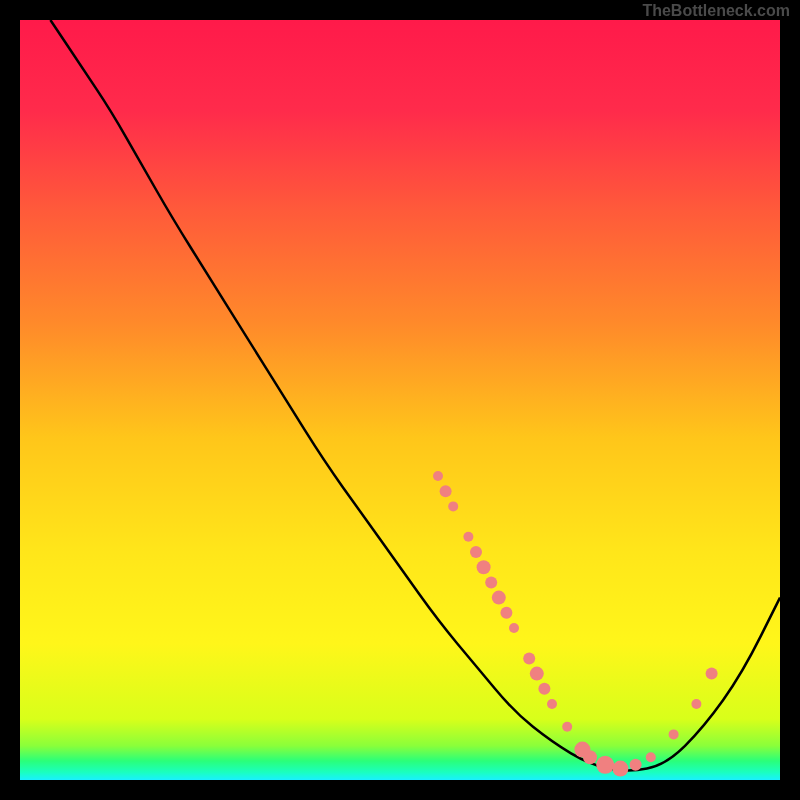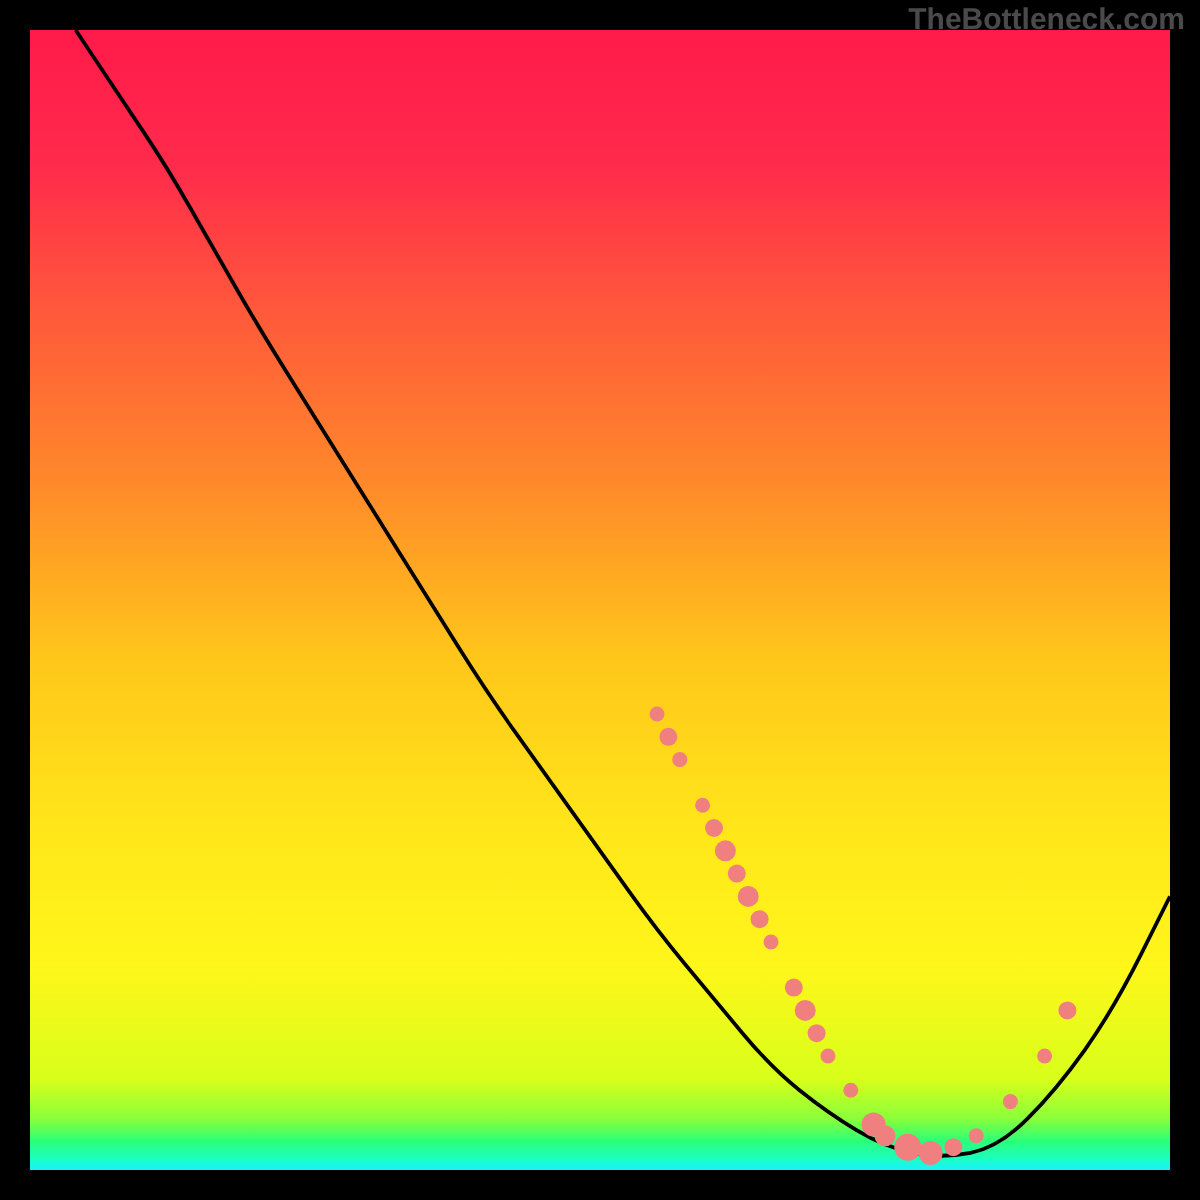--- a/index.html
+++ b/index.html
@@ -30,21 +30,21 @@
     left: 0;
     top: 0;
     width: 100%;
     height: 100%;
   }
   .watermark {
     position: absolute;
     top: 2px;
     right: 10px;
     font-family: Arial, sans-serif;
-    font-size: 20px;
+    font-size: 16px;
     font-weight: bold;
     color: #4a4a4a;
   }
 </style>
 </head>
 <body>
 
 <div class="chart-container">
   <div class="watermark">TheBottleneck.com</div>
   <div class="plot-area">

